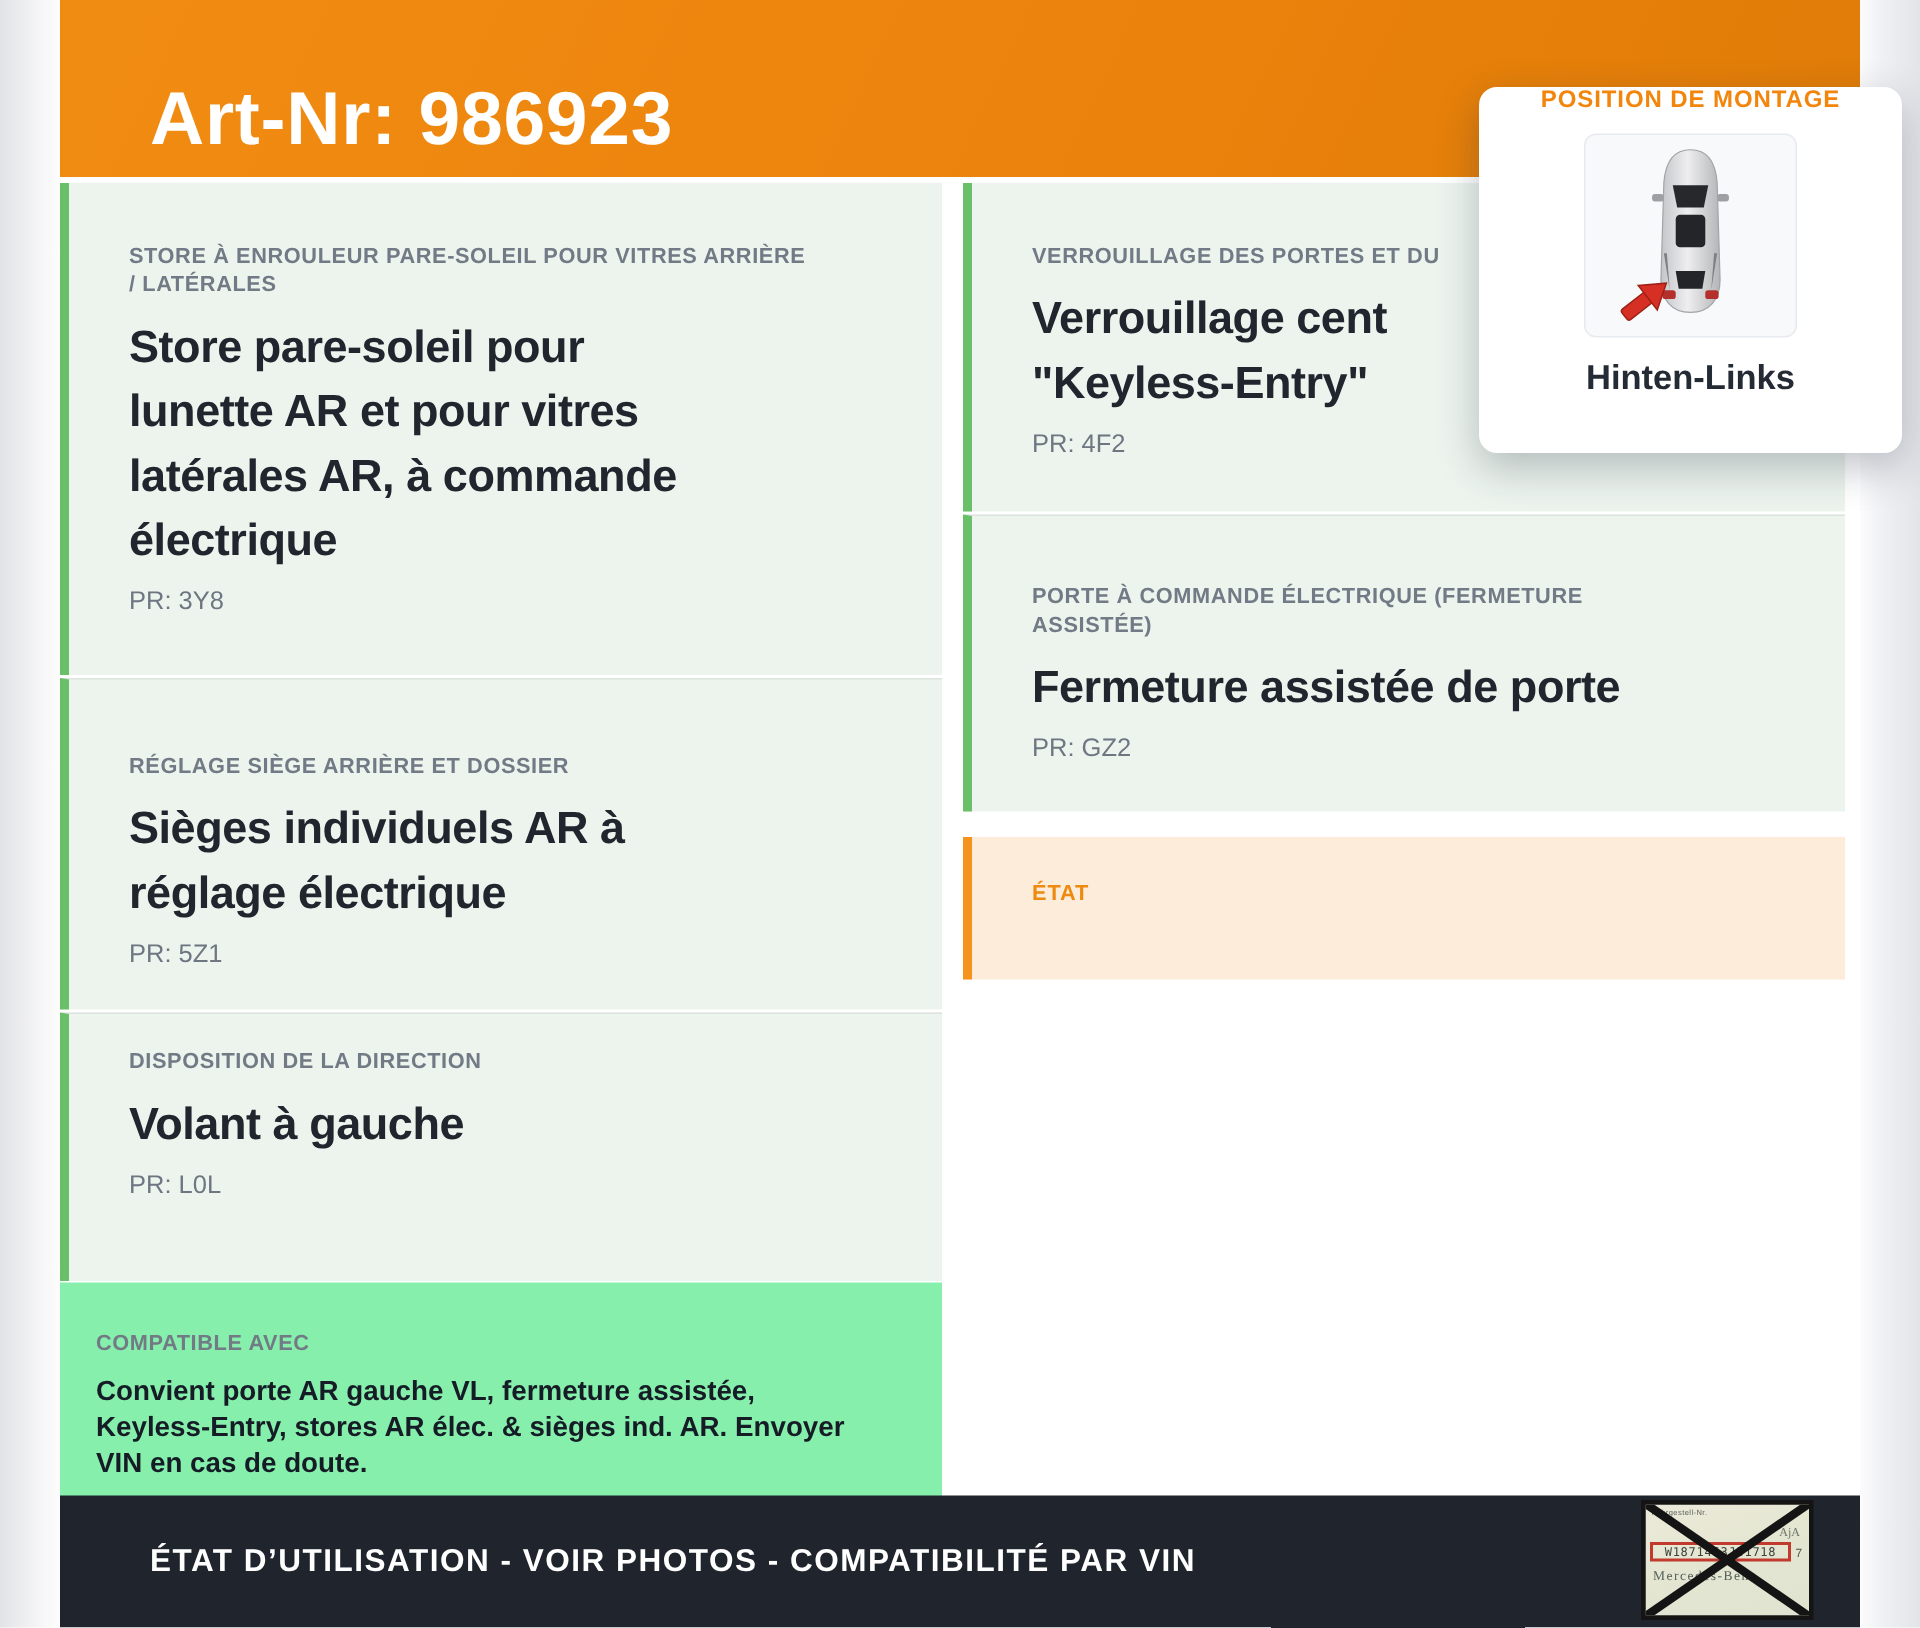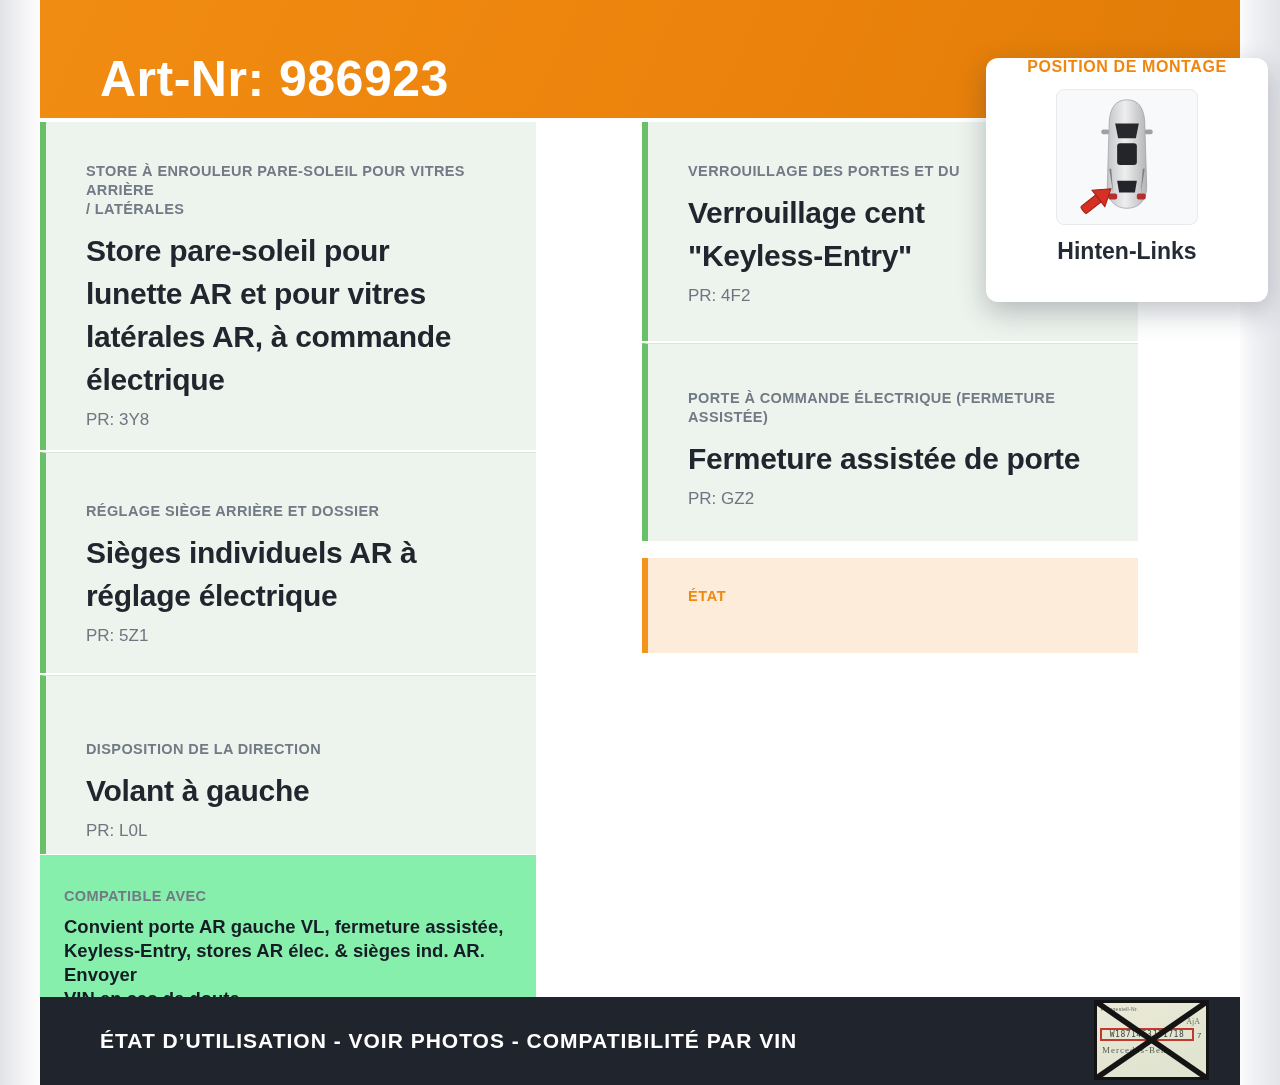--- a/index.html
+++ b/index.html
@@ -29,21 +29,21 @@
     position:absolute;left:40px;top:0;width:1200px;height:118px;
     background:linear-gradient(115deg,var(--header-orange-1) 0%,#ec830c 55%,var(--header-orange-2) 100%);
     display:flex;align-items:center;
   }
   .page-title{
     margin-left:60px;color:#ffffff;font-size:50px;font-weight:bold;letter-spacing:.5px;margin-top:39px;
   }
   .content{
     position:absolute;left:40px;top:122px;width:1200px;height:875px;background:#ffffff;
   }
-  .col{position:absolute;top:0;width:496px;}
+  .col{position:absolute;top:0;width:588px;}
   .col-left{left:0;}
   .col-right{left:602px;}
   .card{
     background:var(--card-green-bg);
     border-left:6px solid var(--green-border);
     padding:40px 24px 0 40px;
     width:100%;
   }
   .card + .card{margin-top:2px;border-top:1px solid var(--divider);}
   .f-label{
@@ -51,21 +51,21 @@
     line-height:19px;white-space:pre-line;text-transform:uppercase;
   }
   .f-title{
     color:var(--heading-dark);font-size:30px;font-weight:bold;letter-spacing:-.3px;
     line-height:43px;white-space:pre-line;margin-top:10px;
   }
   .f-pr{color:var(--pr-gray);font-size:17px;margin-top:9px;}
   
   .lc1{height:328px;}
   .lc2{height:221px;padding-top:49px;}
-  .lc3{height:179px;padding-top:64px;}
+  .lc3{height:179px;padding-top:23px;}
   .compat{
     background:#86efac;width:100%;height:143px;margin-top:1px;
     padding:32px 24px 0 24px;
   }
   .compat-text{
     color:#161c26;font-size:18.5px;font-weight:bold;line-height:24px;
     margin-top:9px;white-space:pre-line;
   }
   
   .rc1{height:219px;}

